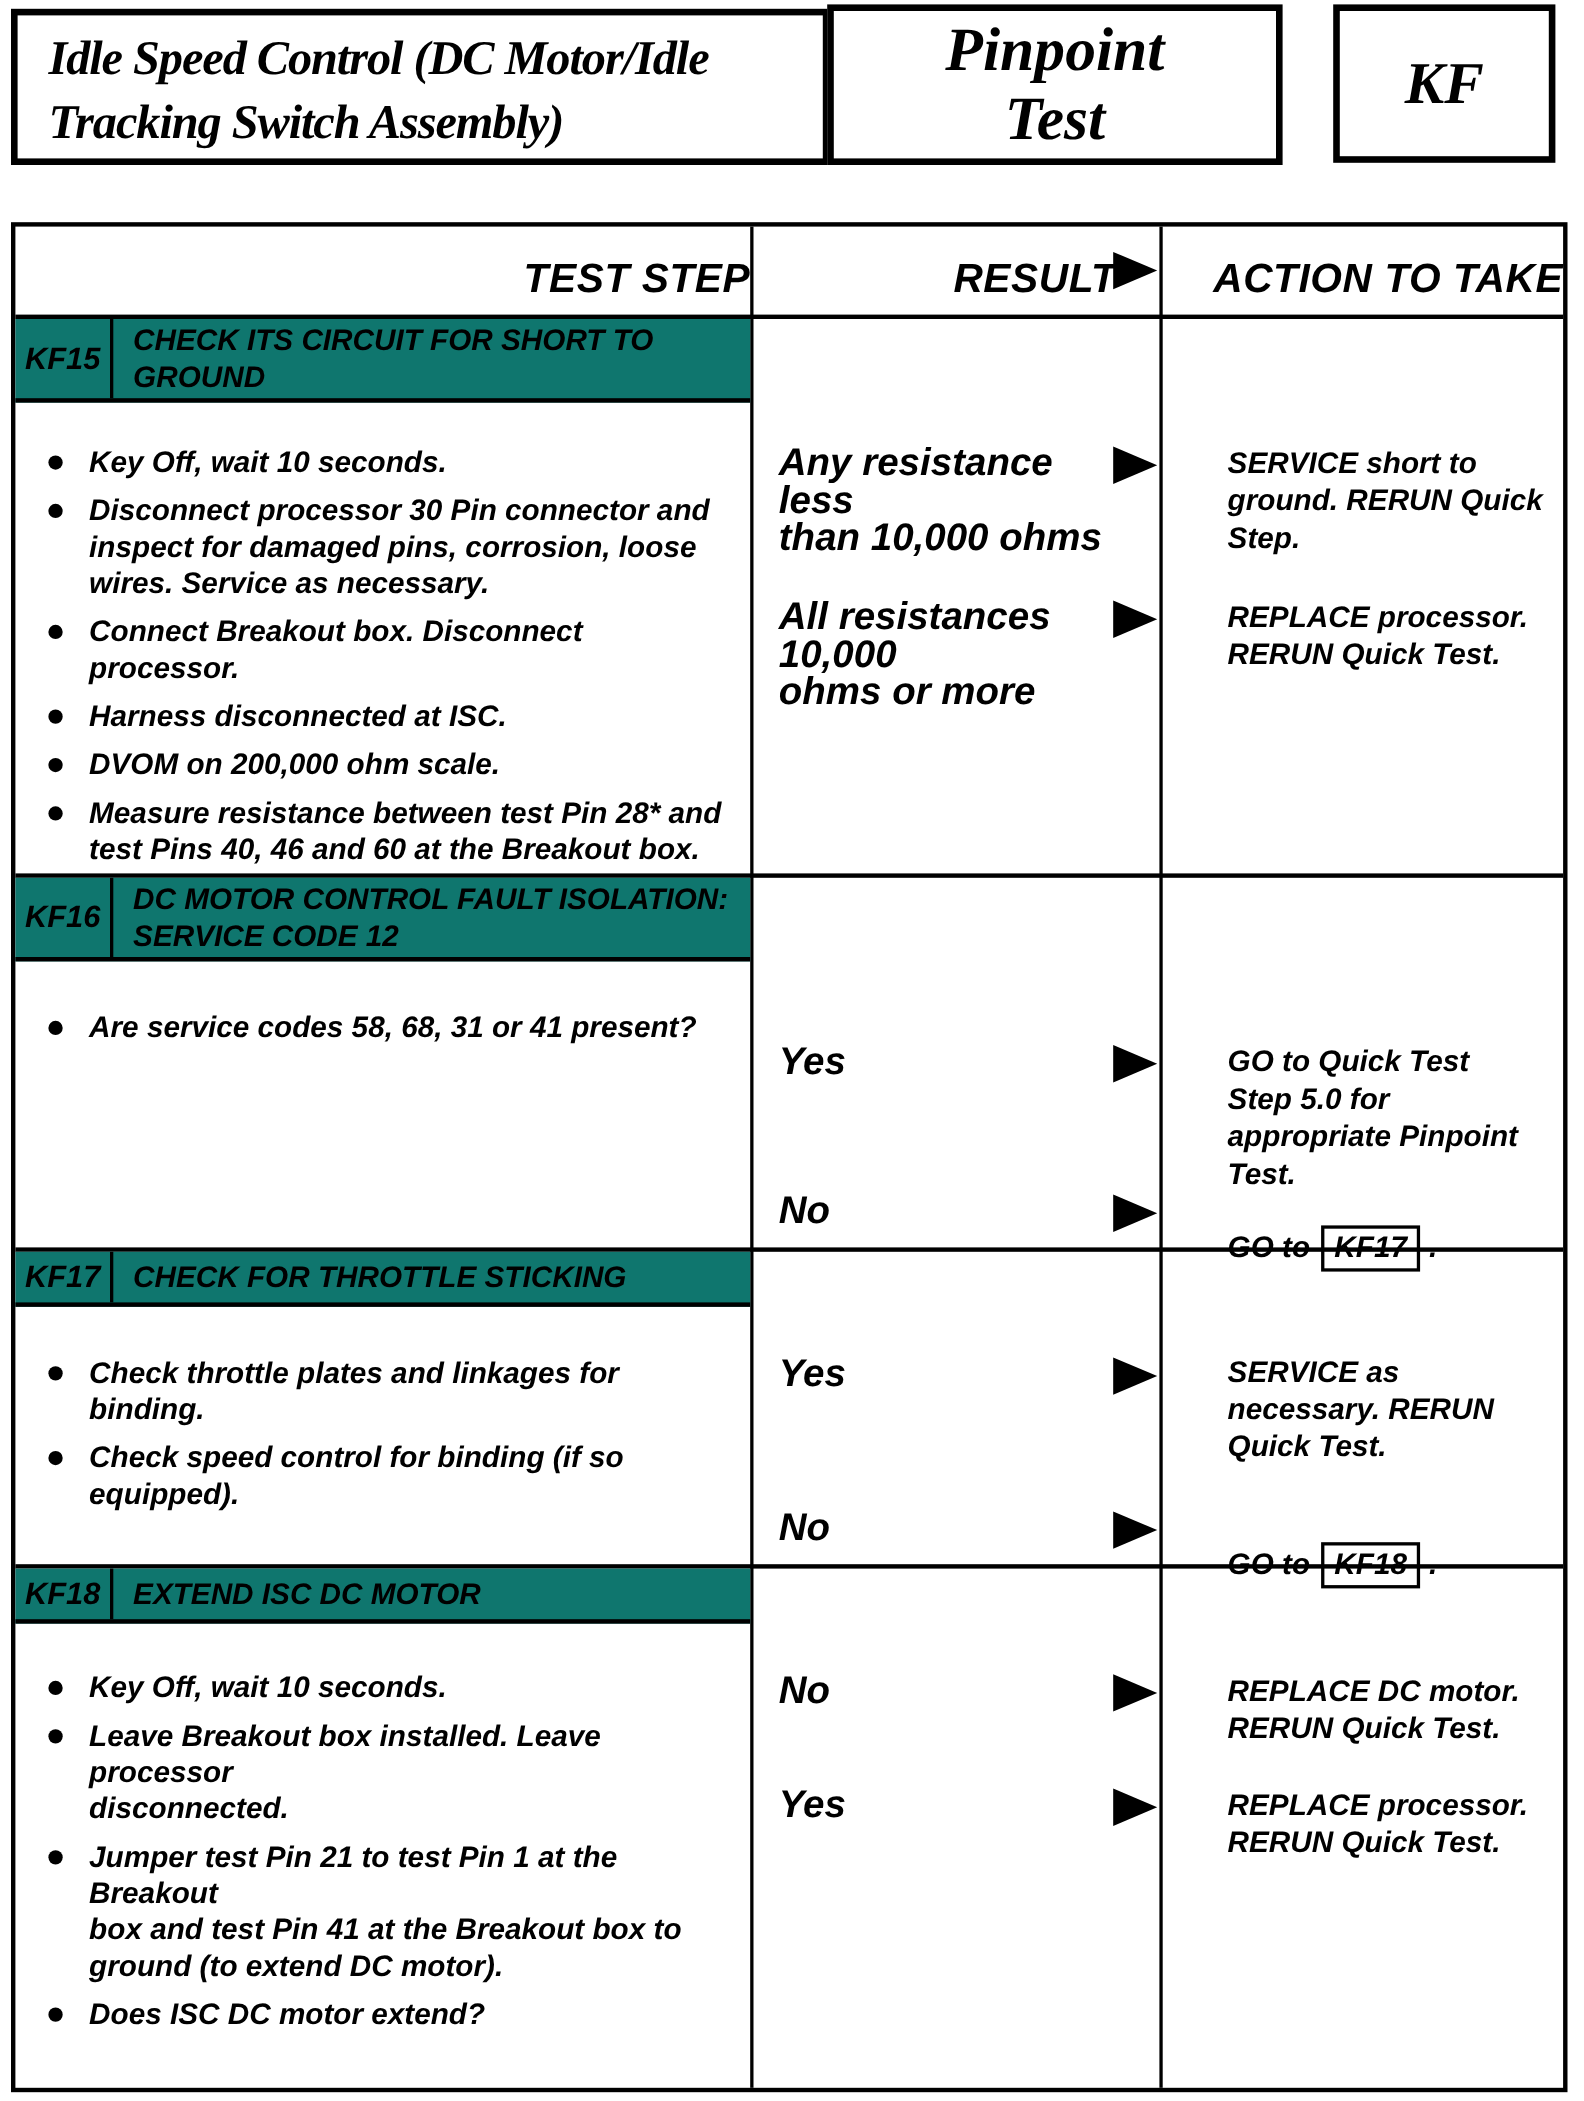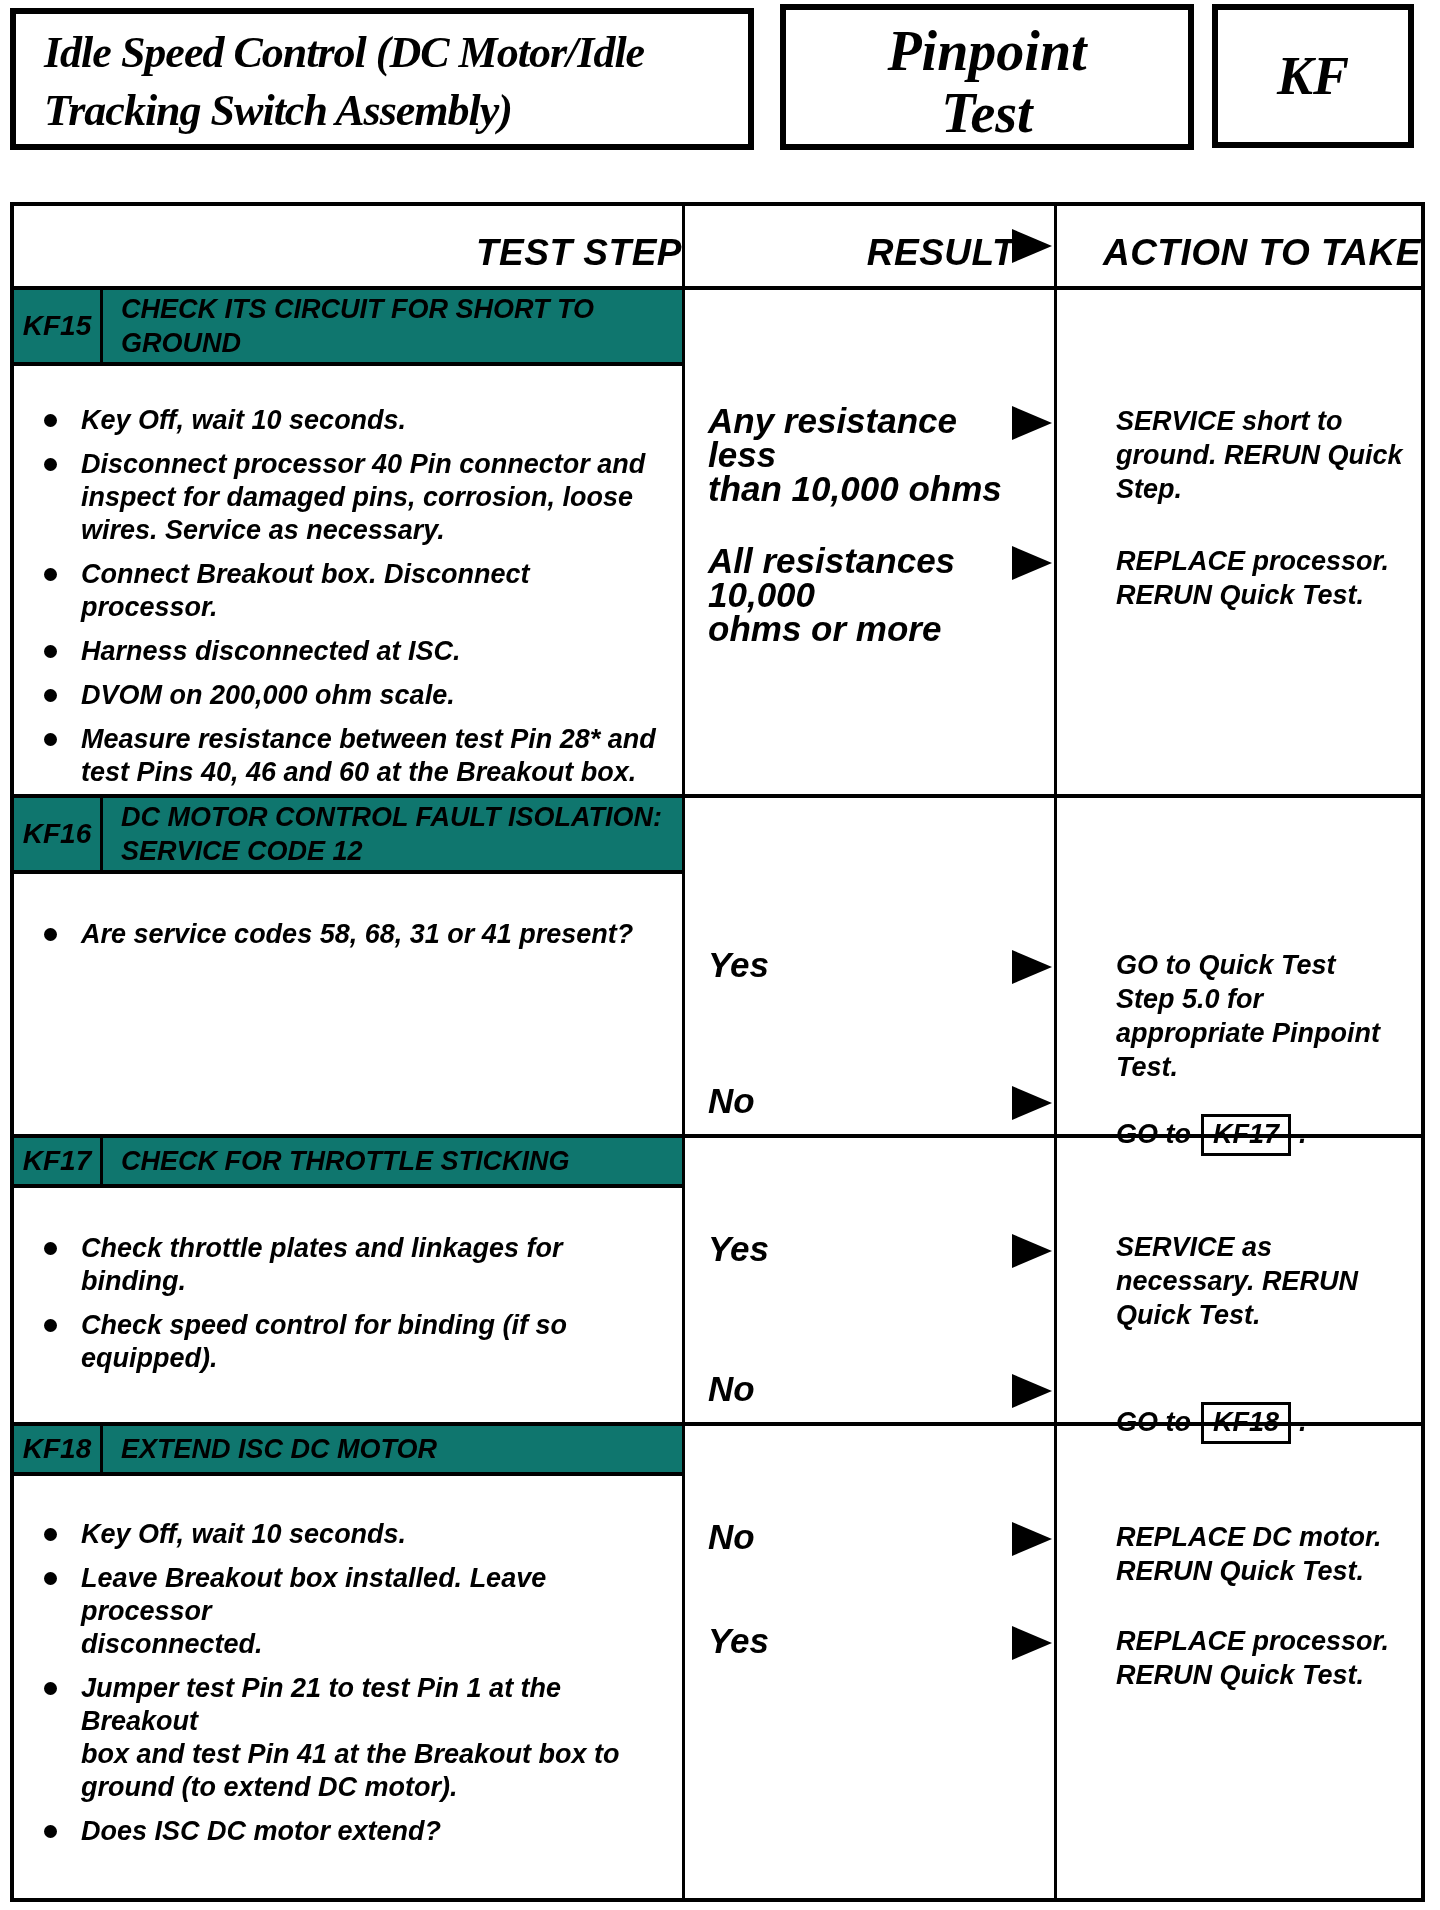--- a/index.html
+++ b/index.html
@@ -7,21 +7,21 @@
     position:relative;width:1440px;height:1910px;background:#fff;color:#000;
     font-family:"Liberation Sans", sans-serif;overflow:hidden;font-style:italic;
   }
   
   .hdr-box{position:absolute;border:6px solid #000;background:#fff;box-sizing:border-box;}
   .hdr-title-box{left:10px;top:8px;width:744px;height:142px;}
   .hdr-title-text{
     font-family:"Liberation Serif", serif;font-weight:bold;font-size:44px;line-height:58px;
     padding:10px 10px 0 28px;white-space:pre-line;letter-spacing:-1px;
   }
-  .hdr-pinpoint-box{left:780px;top:4px;width:414px;height:146px;display:flex;align-items:flex-end;justify-content:center;}
+  .hdr-pinpoint-box{left:752px;top:4px;width:414px;height:146px;display:flex;align-items:center;justify-content:center;}
   .hdr-pinpoint-text{
     font-family:"Liberation Serif", serif;font-weight:bold;font-size:56px;line-height:62px;
     text-align:center;white-space:pre-line;
   }
   .hdr-code-box{left:1212px;top:4px;width:202px;height:144px;display:flex;align-items:center;justify-content:center;}
   .hdr-code-text{font-family:"Liberation Serif", serif;font-weight:bold;font-size:54px;}
 
   
   .ptable{
     position:absolute;left:10px;top:202px;width:1415px;height:1700px;
@@ -112,21 +112,21 @@
       <div class="band-title">CHECK ITS CIRCUIT FOR SHORT TO
 GROUND</div>
     </div>
     <div class="bullets" style="top:198px">
       <div class="b-item">
         <span class="b-dot"></span>
         <span class="b-text">Key Off, wait 10 seconds.</span>
       </div>
       <div class="b-item">
         <span class="b-dot"></span>
-        <span class="b-text">Disconnect processor 40 Pin connector and
+        <span class="b-text">Disconnect processor 30 Pin connector and
 inspect for damaged pins, corrosion, loose
 wires. Service as necessary.</span>
       </div>
       <div class="b-item">
         <span class="b-dot"></span>
         <span class="b-text">Connect Breakout box. Disconnect processor.</span>
       </div>
       <div class="b-item">
         <span class="b-dot"></span>
         <span class="b-text">Harness disconnected at ISC.</span>

